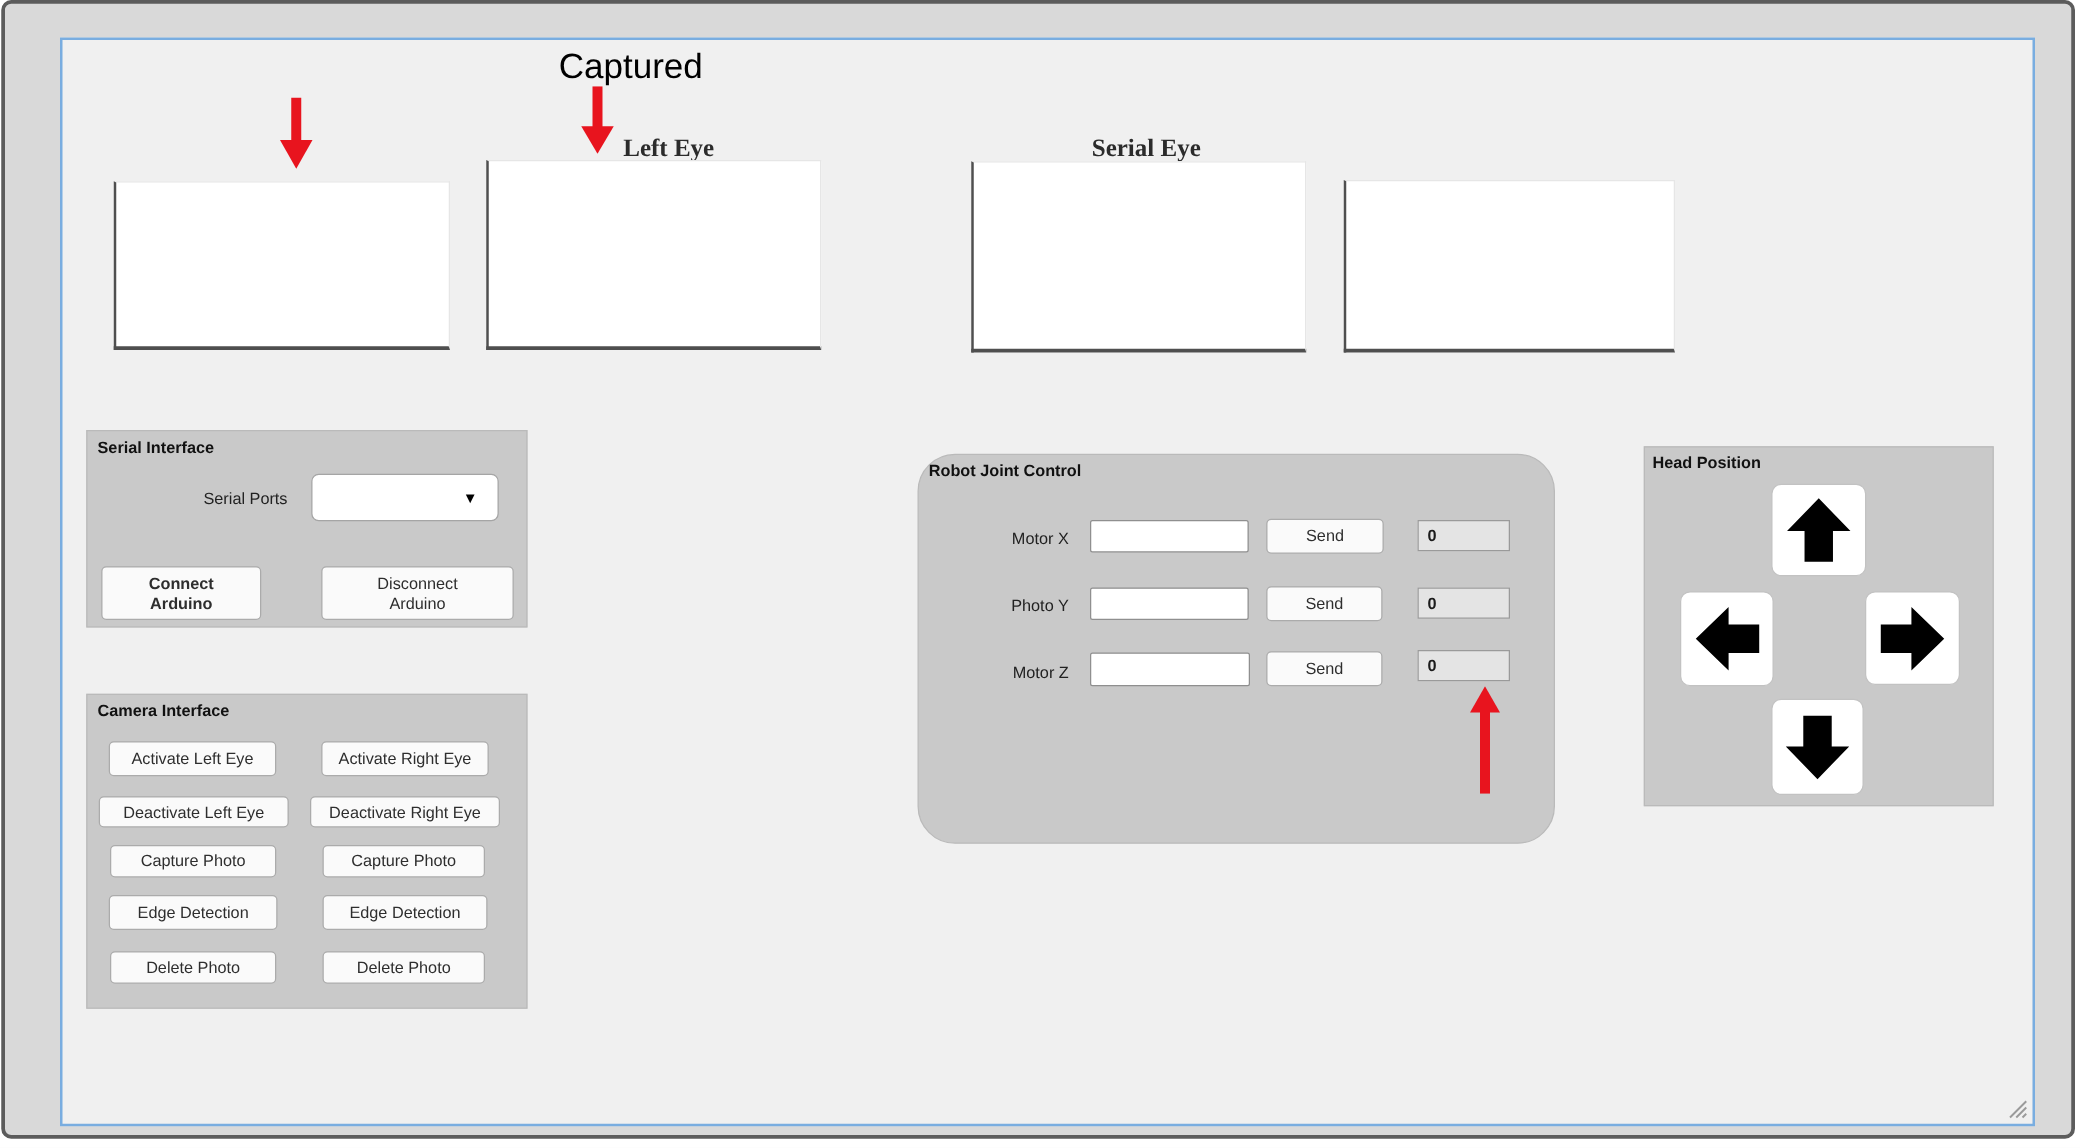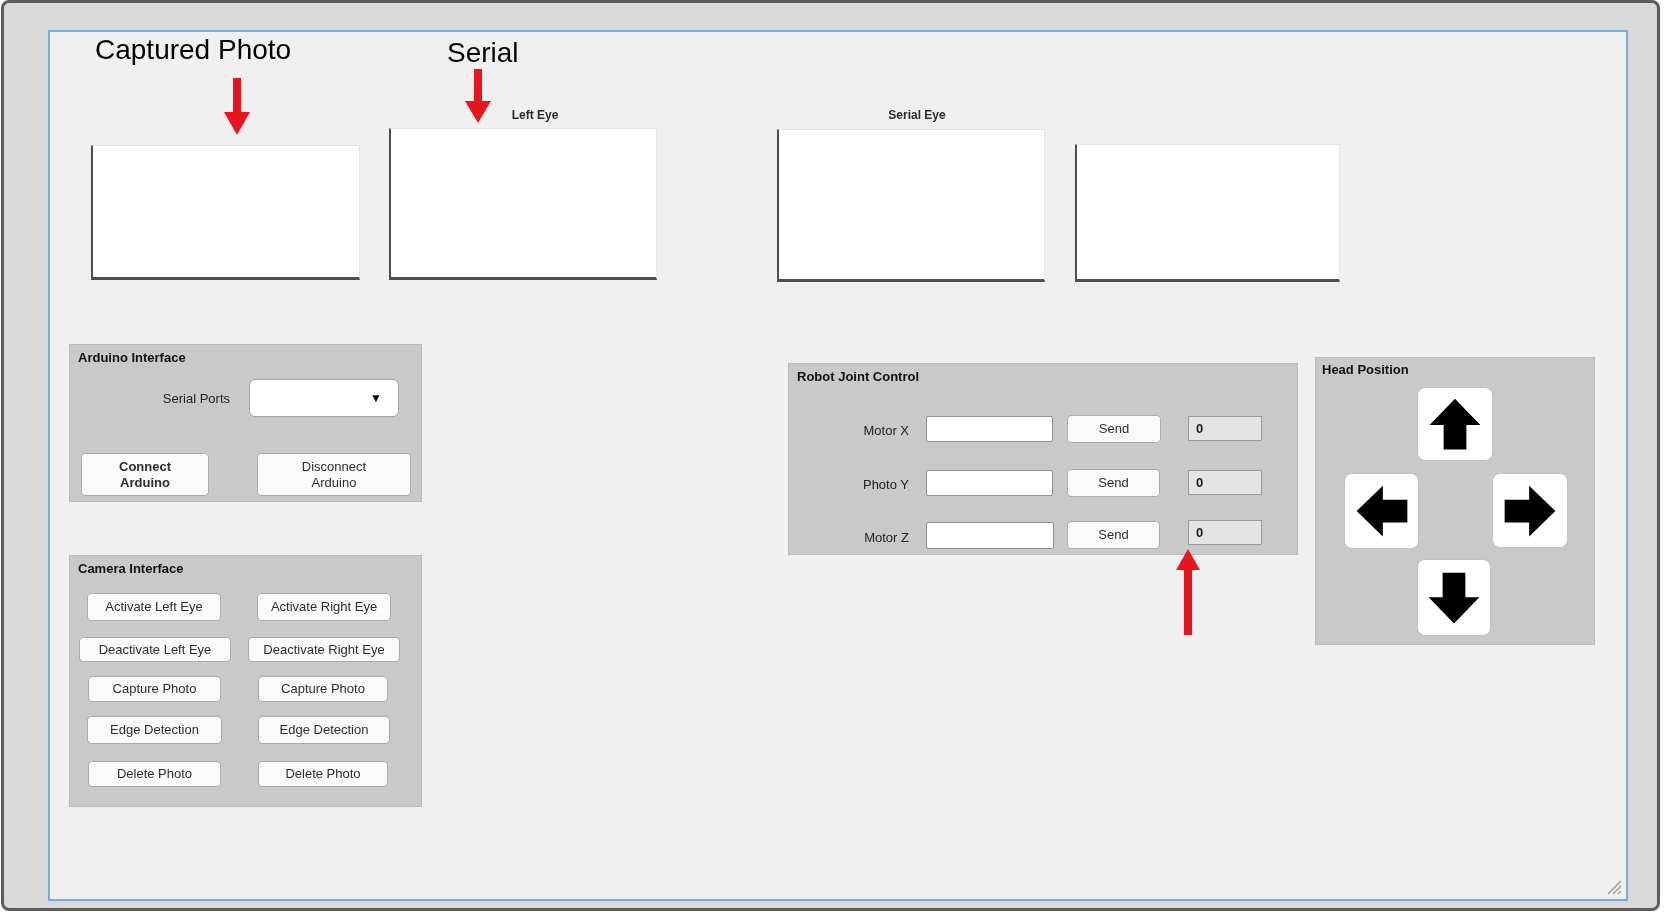--- a/index.html
+++ b/index.html
@@ -17,22 +17,22 @@
   .ann{position:absolute;color:#000;font-size:28px;line-height:1.2;white-space:pre-line;}
   .ann.small{font-size:29px;line-height:44px;}
 
   
   .red-arrow{position:absolute;}
 
   
   .axes{position:absolute;background:#ffffff;
         border-left:2px solid #4f4f4f;border-bottom:3px solid #4f4f4f;
         border-top:1px solid #e6e6e6;border-right:1px solid #e6e6e6;}
-  .axes-label{position:absolute;width:110px;text-align:center;font-size:12px;
-              font-weight:bold;color:#2b2b2b;}
+  .axes-label{position:absolute;width:110px;text-align:center;font-size:20px;
+              font-weight:bold;color:#2b2b2b;font-family:Liberation Serif, serif;}
 
   
   .panel{position:absolute;background:#c9c9c9;border:1px solid #bababa;}
   .panel-title{position:absolute;left:8px;top:5px;font-size:13px;font-weight:bold;color:#111;}
 
   
   .btn{position:absolute;background:#fafafa;border:1px solid #ababab;border-radius:4px;
        font-family:inherit;font-size:13px;color:#2e2e2e;line-height:1.2;
        display:flex;align-items:center;justify-content:center;text-align:center;
        white-space:pre-line;padding:0;}
@@ -61,41 +61,40 @@
   .grip{position:absolute;right:4px;bottom:4px;}
 </style>
 </head>
 <body>
 
 <div id="canvas">
   <div class="outer-frame"></div>
 
   <div class="app-window">
 
-    <div class="ann" style="left:45px;top:1px;">Captured Photo</div>
-    <div class="ann" style="left:397px;top:4px;">Serial</div>
+    <div class="ann" style="left:397px;top:4px;">Captured</div>
 
     <svg class="red-arrow" style="left:173px;top:46px;" width="28" height="58" viewBox="0 0 28 58">
       <rect x="10" y="0" width="8" height="36" fill="#e8141e"></rect>
       <polygon points="1,34 27,34 14,57" fill="#e8141e"></polygon>
     </svg>
     <svg class="red-arrow" style="left:414px;top:37px;" width="28" height="55" viewBox="0 0 28 55">
       <rect x="10" y="0" width="8" height="34" fill="#e8141e"></rect>
       <polygon points="1,32 27,32 14,54" fill="#e8141e"></polygon>
     </svg>
 
     <div class="axes" style="left:41px;top:113px;width:269px;height:135px;"></div>
     <div class="axes-label" style="left:430px;top:76px;">Left Eye</div>
     <div class="axes" style="left:339px;top:96px;width:268px;height:152px;"></div>
     <div class="axes-label" style="left:812px;top:76px;">Serial Eye</div>
     <div class="axes" style="left:727px;top:97px;width:268px;height:153px;"></div>
     <div class="axes" style="left:1025px;top:112px;width:265px;height:138px;"></div>
 
     <div class="panel" style="left:19px;top:312px;width:353px;height:158px;">
-      <div class="panel-title">Arduino Interface</div>
+      <div class="panel-title">Serial Interface</div>
       <div class="field-label" style="left:0;top:46px;width:160px;">Serial Ports</div>
       <div class="dropdown" style="left:179px;top:34px;width:150px;height:38px;">
         <span class="dd-value"></span>
         <span class="dd-arrow">▼</span>
       </div>
       <button class="btn" style="left:11px;top:108px;width:128px;height:43px;font-weight:bold;">Connect
 Arduino</button>
       <button class="btn" style="left:187px;top:108px;width:154px;height:43px;">Disconnect
 Arduino</button>
     </div>
@@ -108,21 +107,21 @@
       <button class="btn" style="left:178px;top:81px;width:152px;height:25px;">Deactivate Right Eye</button>
       <button class="btn" style="left:18px;top:120px;width:133px;height:26px;">Capture Photo</button>
       <button class="btn" style="left:188px;top:120px;width:130px;height:26px;">Capture Photo</button>
       <button class="btn" style="left:17px;top:160px;width:135px;height:28px;">Edge Detection</button>
       <button class="btn" style="left:188px;top:160px;width:132px;height:28px;">Edge Detection</button>
       <button class="btn" style="left:18px;top:205px;width:133px;height:26px;">Delete Photo</button>
       <button class="btn" style="left:188px;top:205px;width:130px;height:26px;">Delete Photo</button>
     </div>
 
 
-    <div class="panel" style="left:738px;top:331px;width:510px;height:192px;">
+    <div class="panel" style="left:684px;top:331px;width:510px;height:312px;border-radius:30px;">
       <div class="panel-title">Robot Joint Control</div>
 
       <div class="field-label" style="left:56px;top:59px;width:64px;">Motor X</div>
       <input class="text-input" style="left: 137px; top: 52px; width: 127px; height: 26px;" value="">
       <button class="btn" style="left:278px;top:51px;width:94px;height:28px;">Send</button>
       <div class="readout" style="left:399px;top:52px;width:74px;height:25px;">0</div>
 
       <div class="field-label" style="left:56px;top:113px;width:64px;">Photo Y</div>
       <input class="text-input" style="left: 137px; top: 106px; width: 127px; height: 26px;" value="">
       <button class="btn" style="left:278px;top:105px;width:93px;height:28px;">Send</button>

